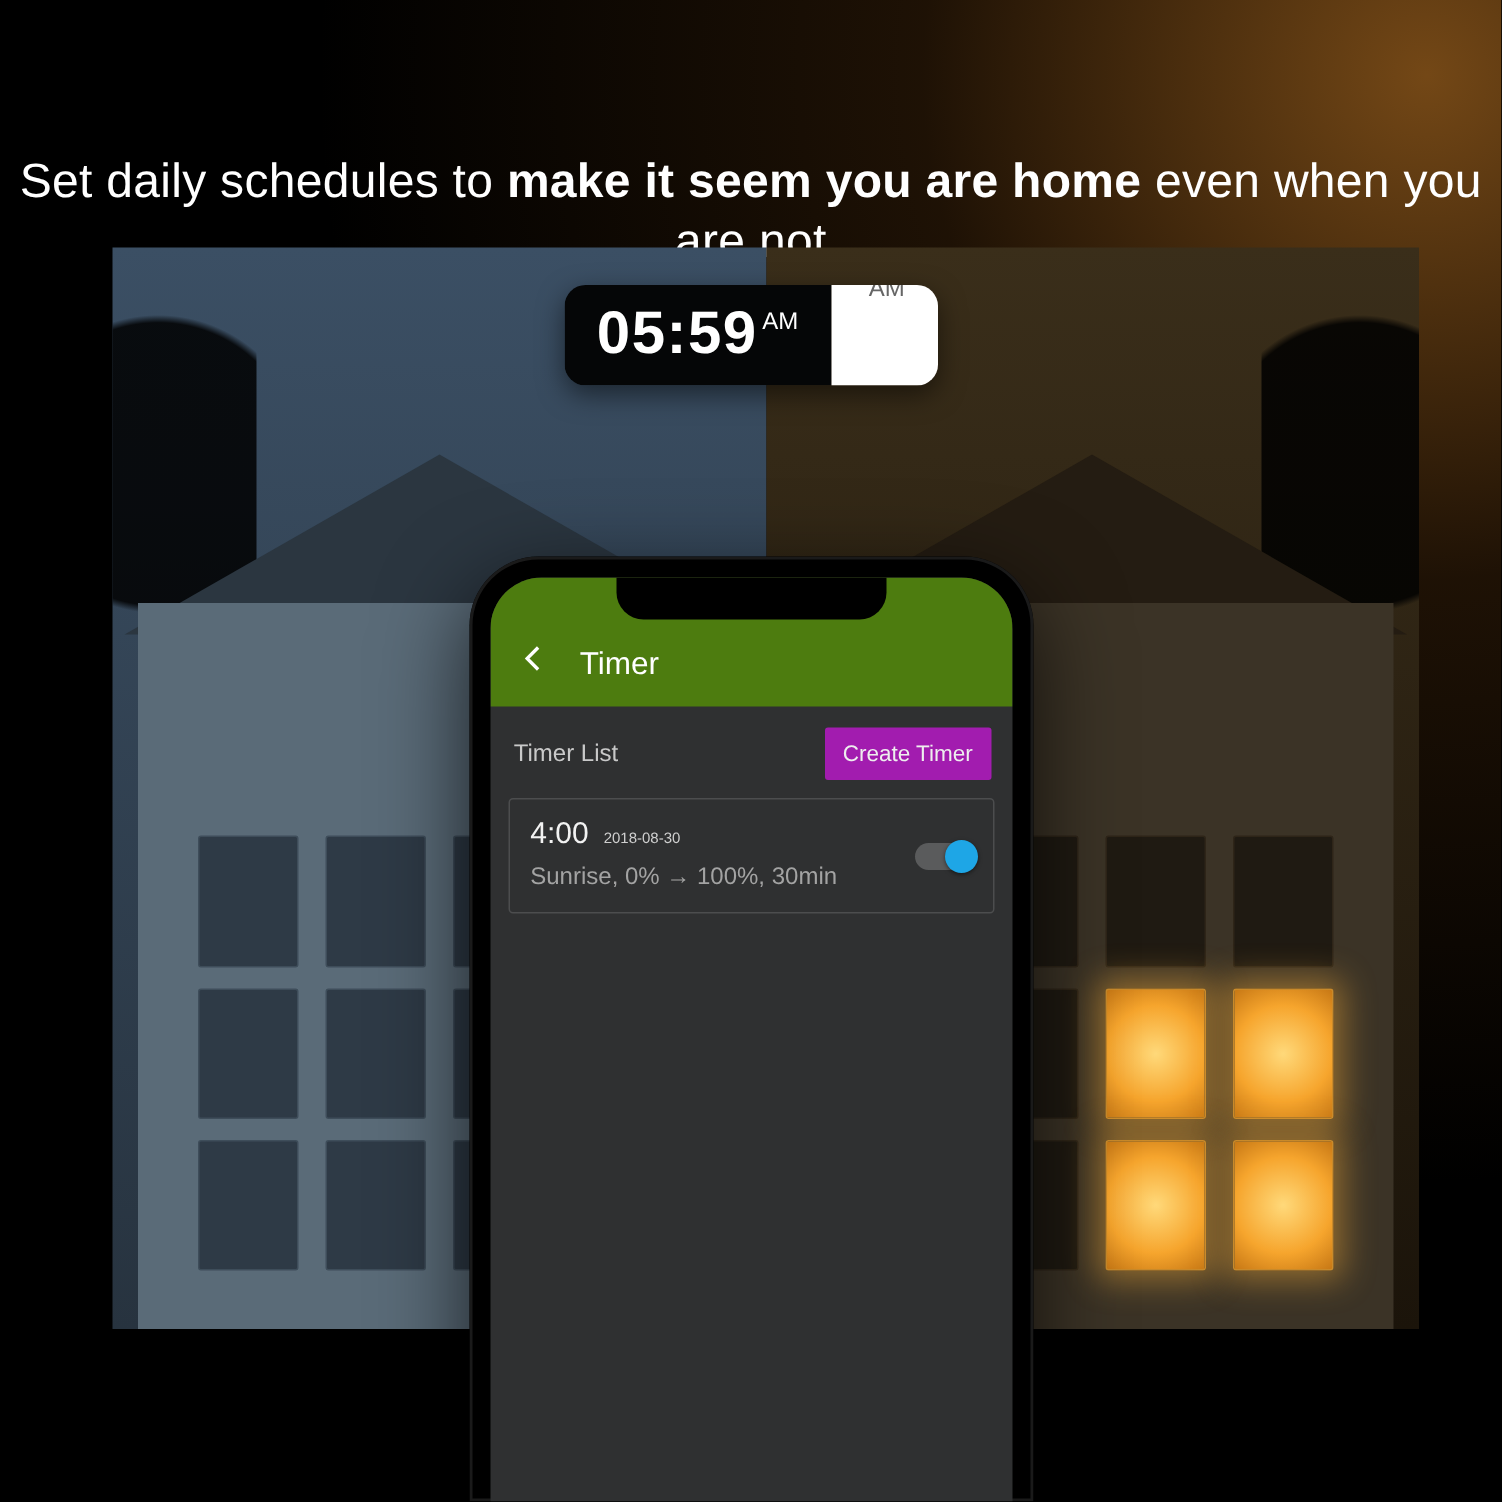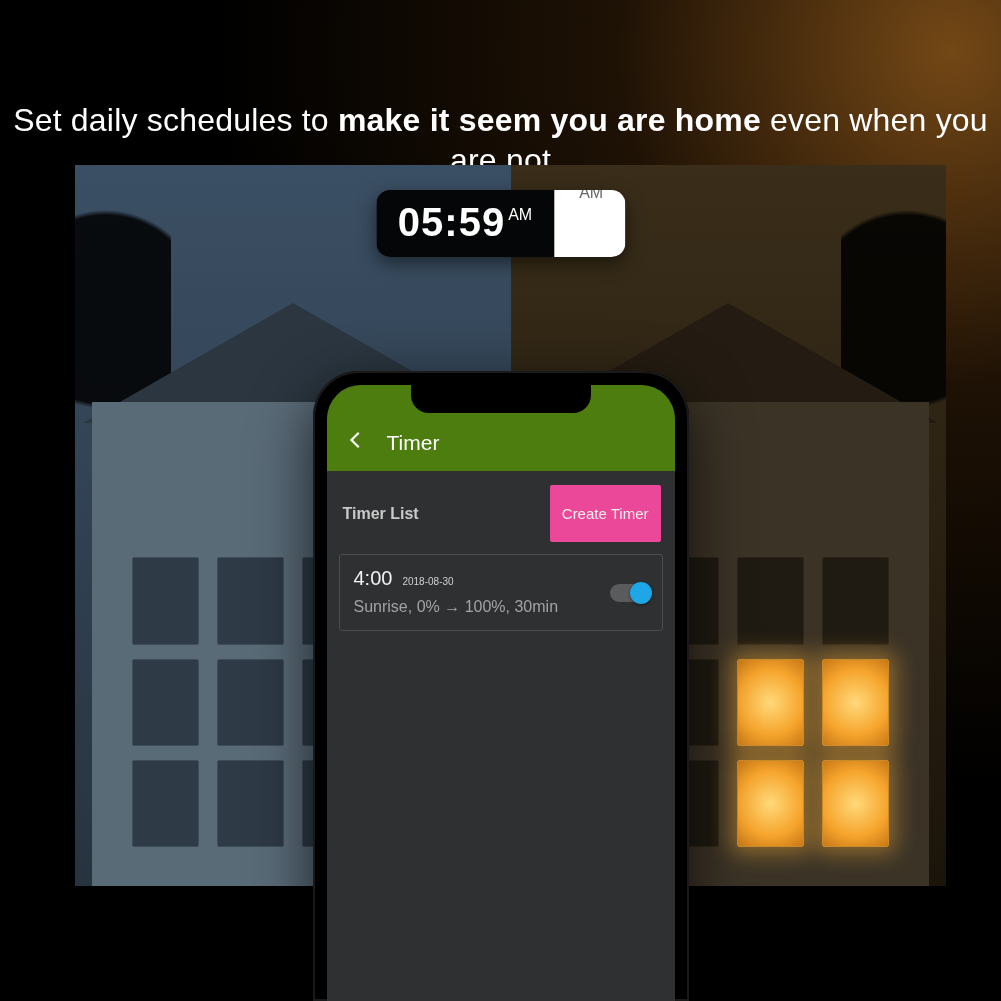--- a/index.html
+++ b/index.html
@@ -102,24 +102,24 @@
     display: flex; align-items: flex-end; gap: 20px;
     padding: 0 18px 16px;
   }
   .back-icon svg { width: 22px; height: 22px; stroke: #fff; stroke-width: 2.4; fill: none; }
   .appbar-title { font-size: 21px; font-weight: 400; color: #fff; }
 
   .sect {
     display: flex; align-items: center; justify-content: space-between;
     padding: 14px 14px 12px 16px;
   }
-  .sect-label { color: #c9c9c9; font-size: 16px; font-weight: bold; }
+  .sect-label { color: #c9c9c9; font-size: 16px; }
   .create-btn {
-    background: #ec4899; color: #eee; font-size: 15px;
-    padding: 20px 12px; border-radius: 2px; border: none;
+    background: #a21caf; color: #eee; font-size: 15px;
+    padding: 9px 12px; border-radius: 2px; border: none;
   }
 
   .card {
     margin: 0 12px; border: 1px solid #4c4d4e; border-radius: 3px;
     padding: 12px 14px 14px; position: relative;
   }
   .card-row1 { display: flex; align-items: baseline; gap: 10px; }
   .card-time { font-size: 20px; color: #f2f2f2; }
   .card-date { font-size: 10px; color: #cfcfcf; }
   .card-desc { margin-top: 8px; font-size: 16px; color: #a3a3a3; }

